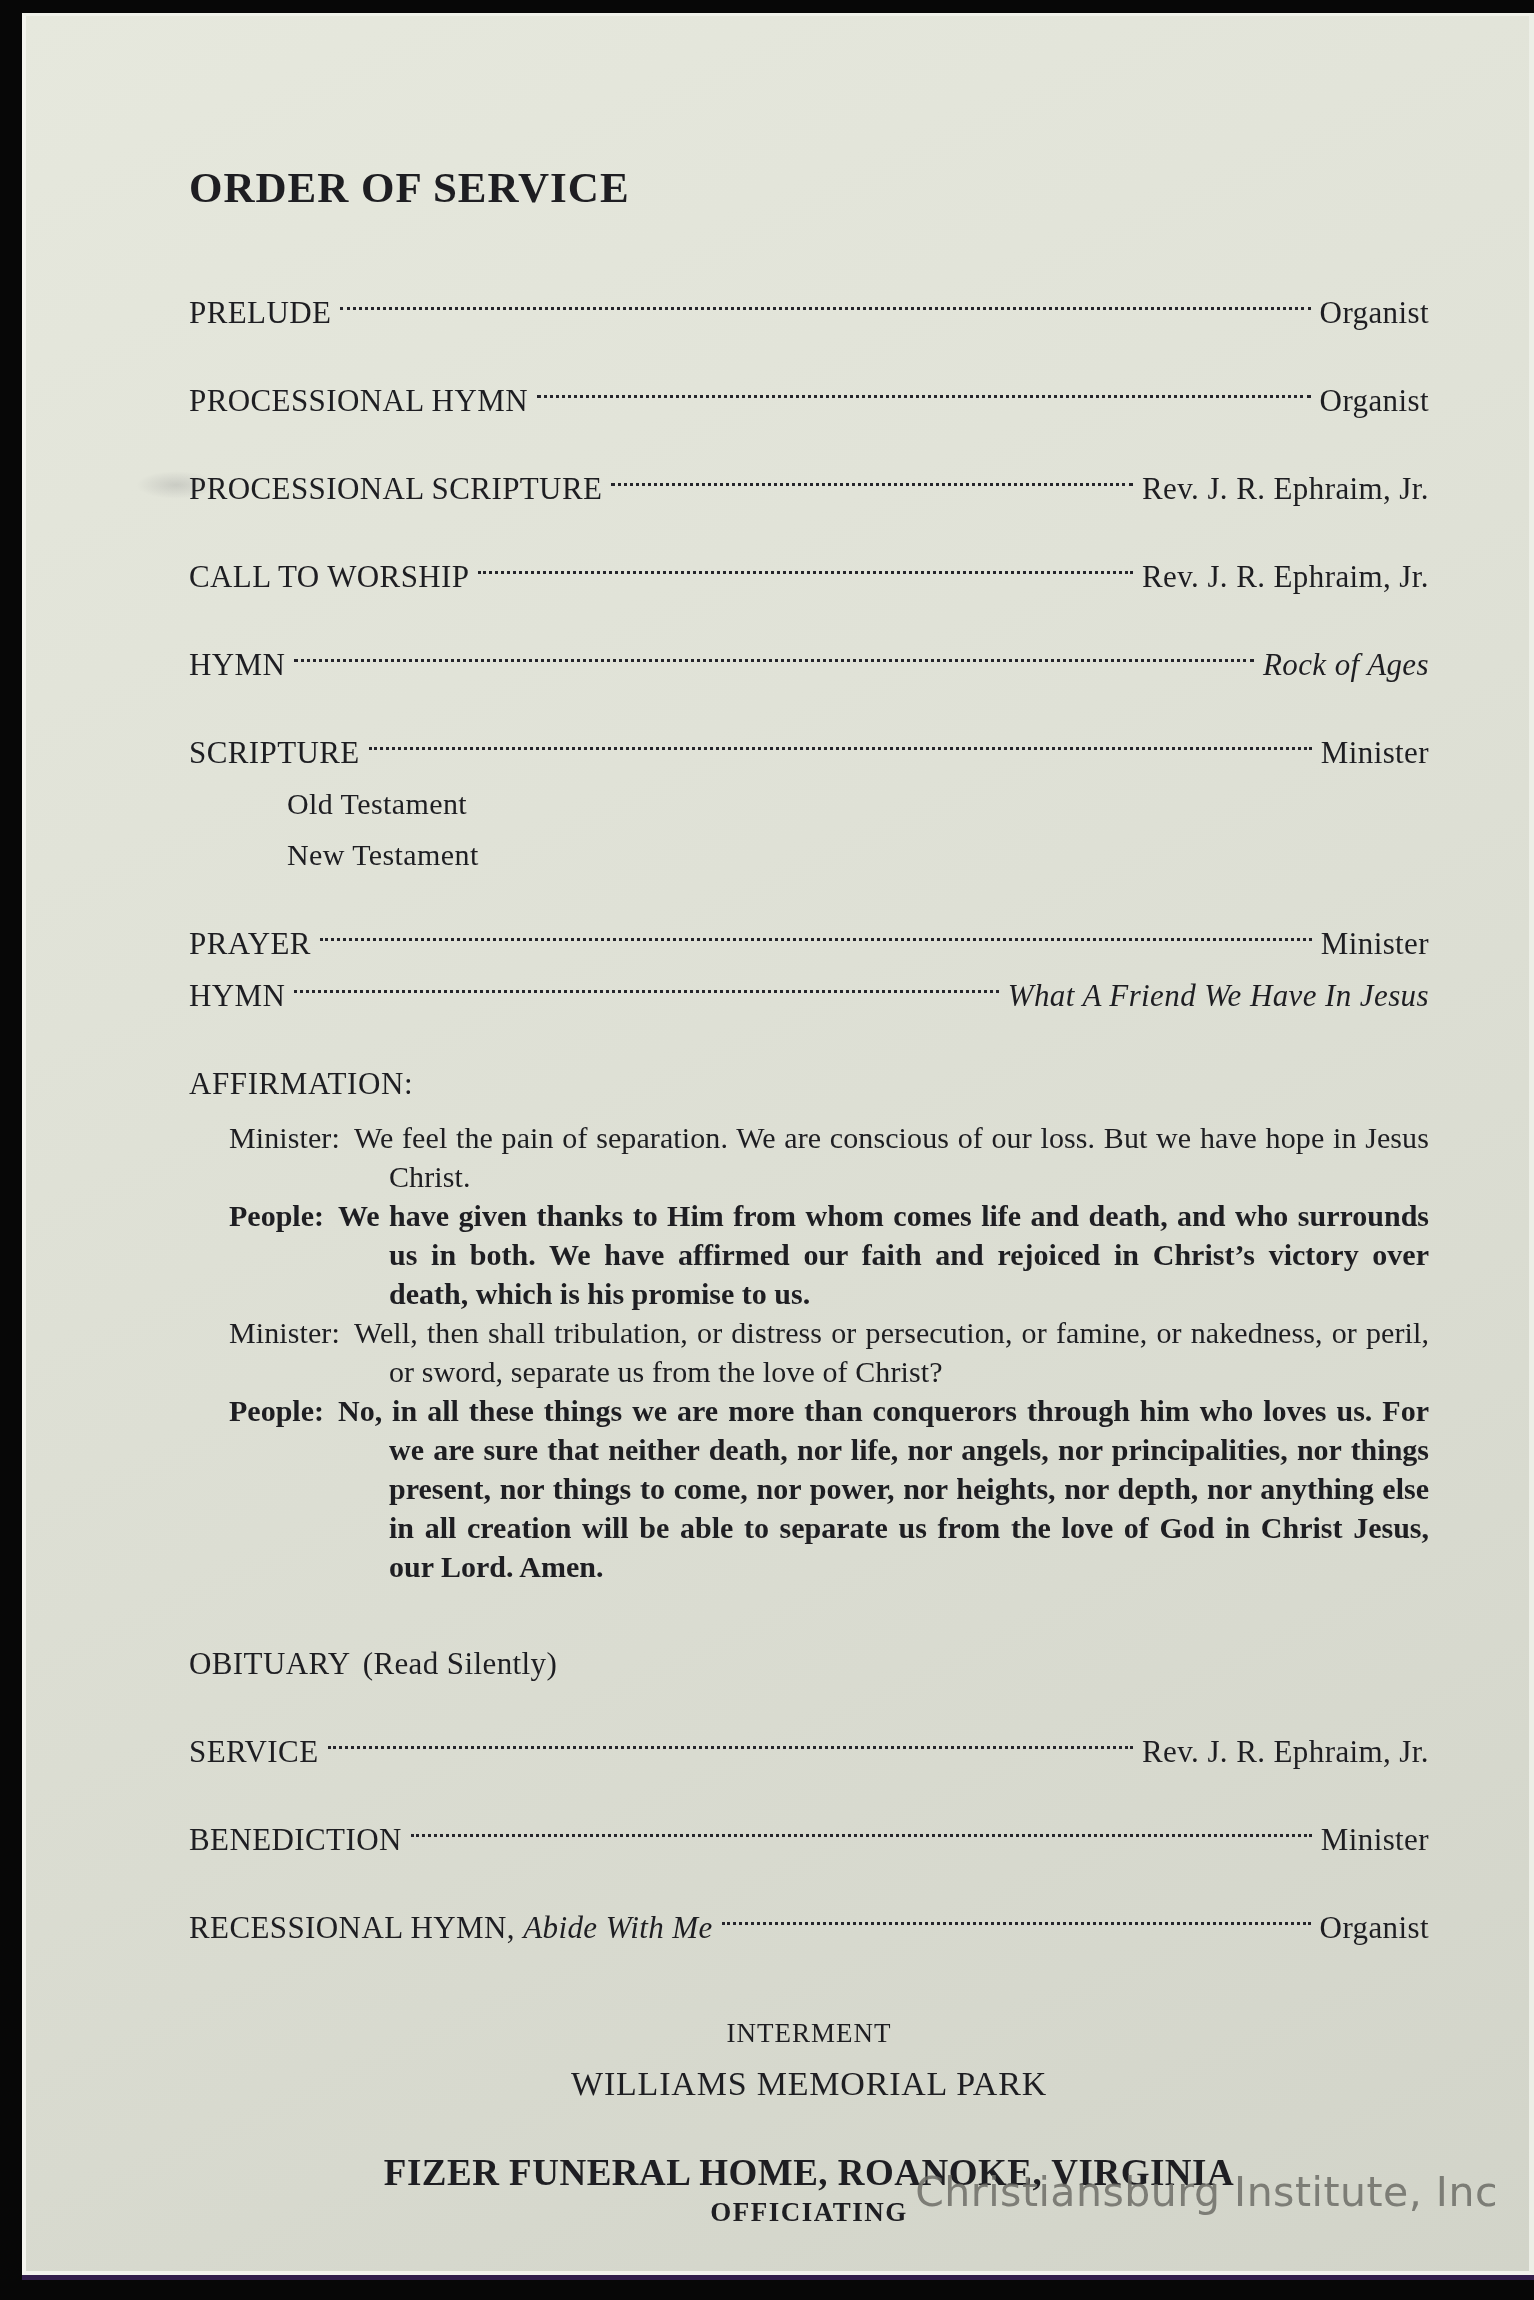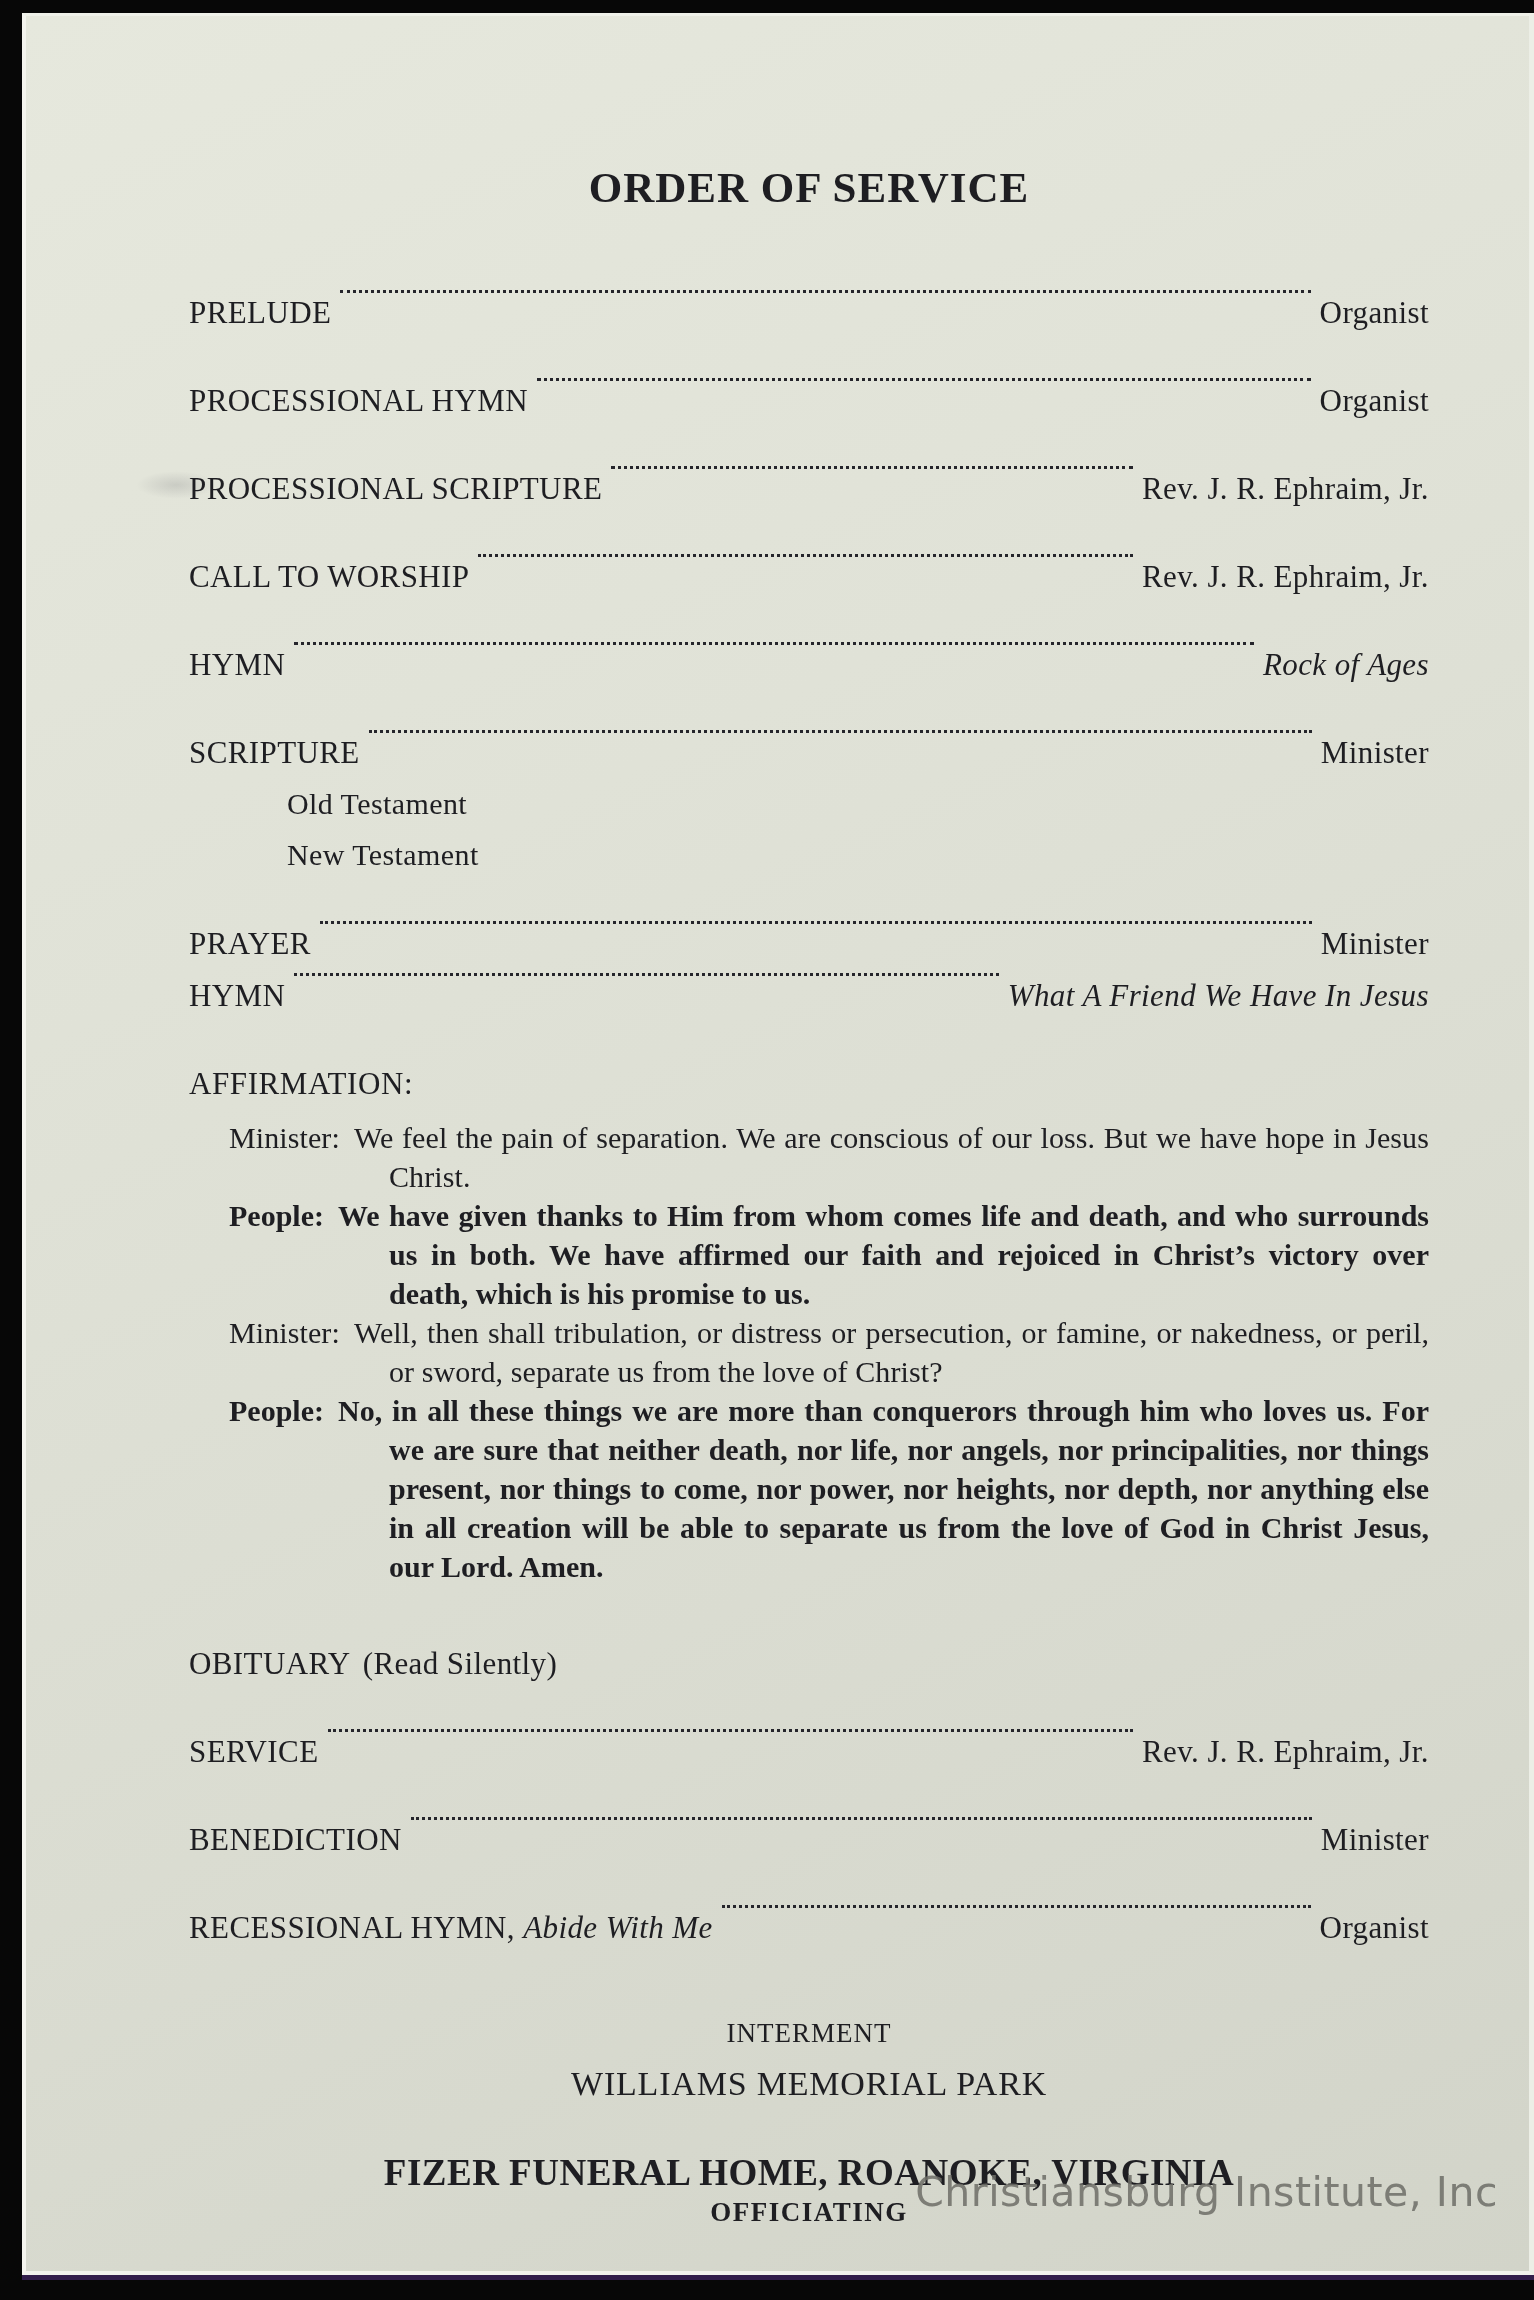--- a/index.html
+++ b/index.html
@@ -27,32 +27,31 @@
   }
   #content {
     position: relative;
     padding: 0 100px 0 163px;
     color: var(--ink, #1e1e22);
   }
 
   
   .doc-title {
     margin-top: 148px;
-    text-align: center;
     font-size: 43px;
     font-weight: bold;
     letter-spacing: 1px;
     line-height: 1.1;
   }
 
   
   .service-list { margin-top: 84px; }
   .row {
     display: flex;
-    align-items: flex-start;
+    align-items: center;
     font-size: 31px;
     line-height: 36px;
     letter-spacing: 0.4px;
     margin-bottom: 52px;
     white-space: nowrap;
   }
   .row.tight { margin-bottom: 16px; }
   .leader {
     flex: 1 1 auto;
     height: 0;

